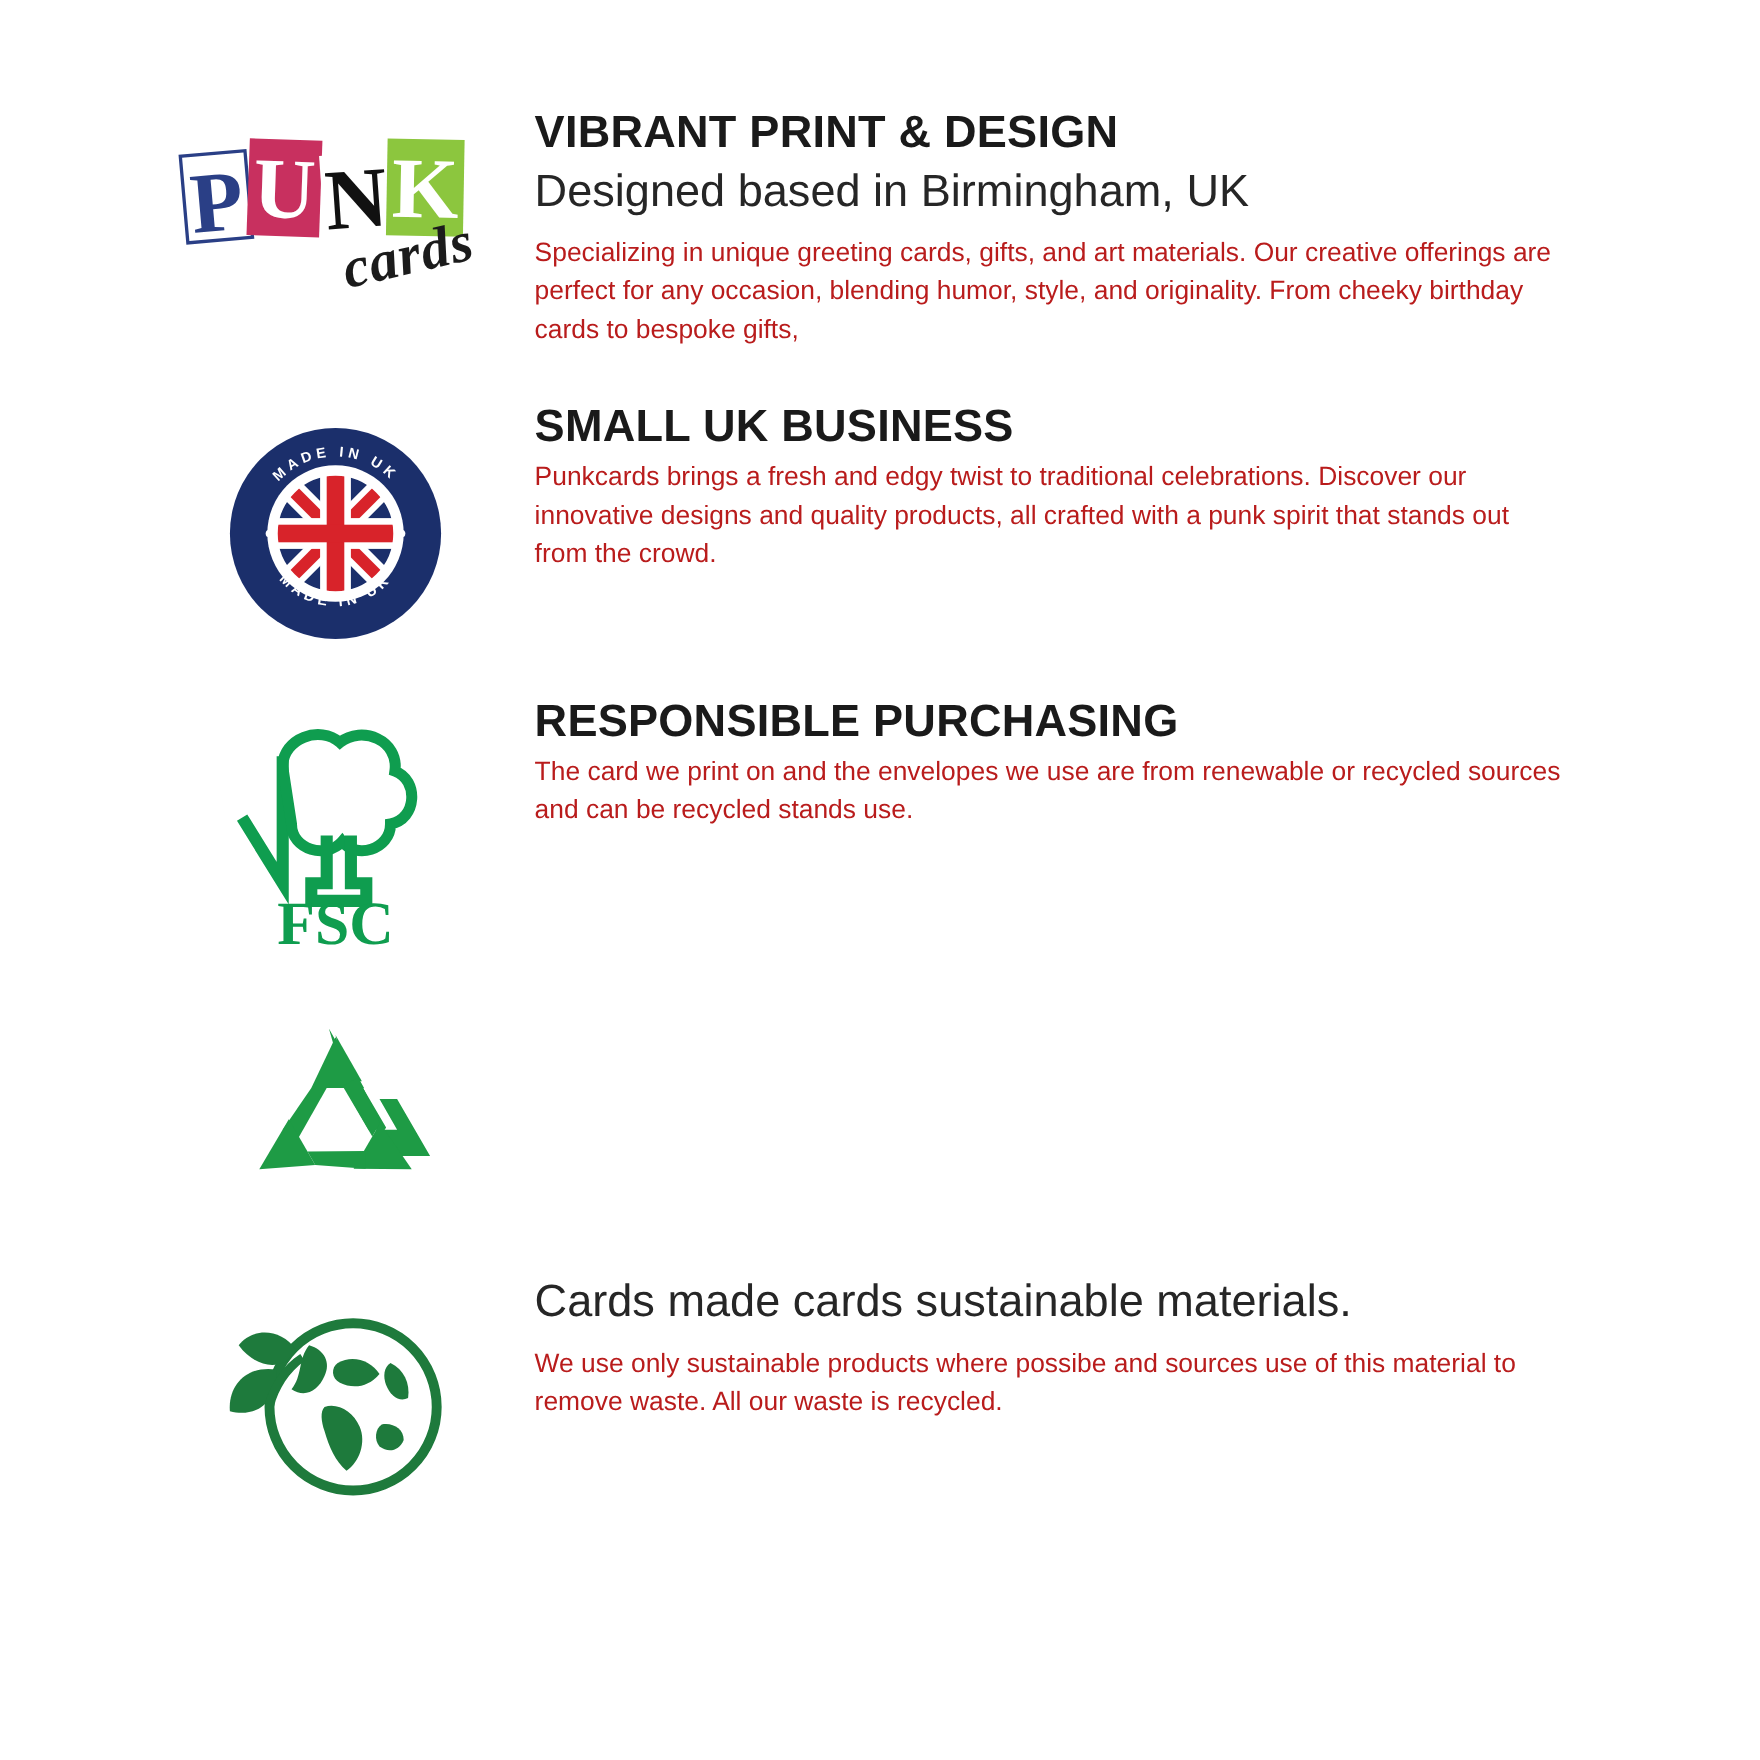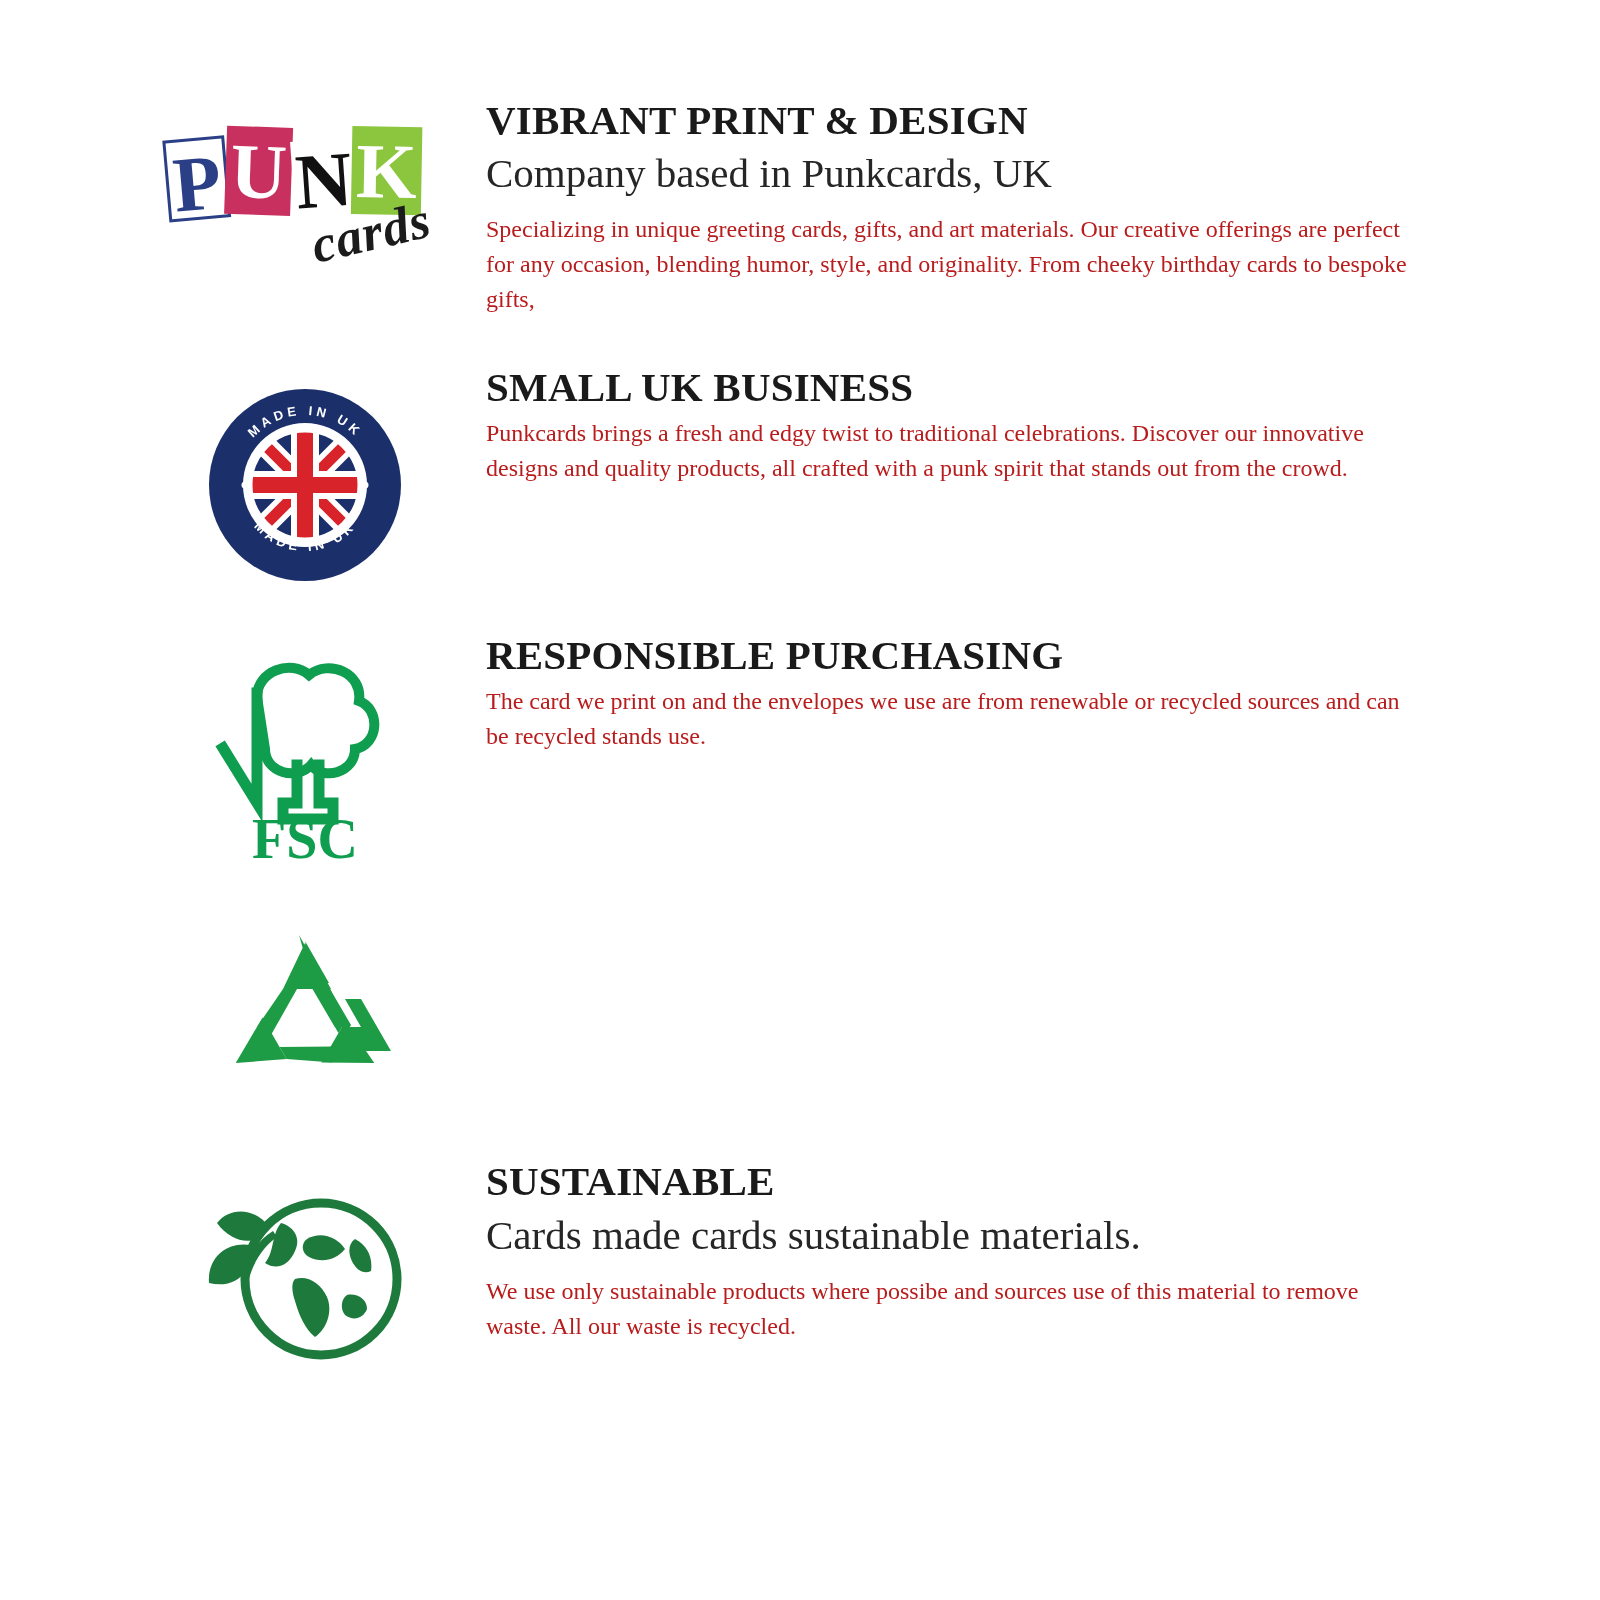--- a/index.html
+++ b/index.html
@@ -32,21 +32,20 @@
     width: 350px;
     min-width: 350px;
     display: flex;
     align-items: flex-start;
     justify-content: center;
     padding-top: 22px;
   }
   .text-col {
     flex: 1;
     padding-left: 6px;
-    font-family: Liberation Serif, serif;
   }
 
   .f-title {
     font-size: 41px;
     font-weight: bold;
     letter-spacing: 0.2px;
     line-height: 1.18;
     margin: 0 0 4px 0;
     color: #1a1a1a;
   }
@@ -155,21 +154,21 @@
       <div class="punk-logo">
         <div class="punk-letter pl-p">P</div>
         <div class="punk-letter pl-u">U</div>
         <div class="punk-letter pl-n">N</div>
         <div class="punk-letter pl-k">K</div>
         <div class="punk-cards">cards</div>
       </div>
     </div>
     <div class="text-col">
       <h2 class="f-title">VIBRANT PRINT &amp; DESIGN</h2>
-      <p class="f-sub">Company based in Punkcards, UK</p>
+      <p class="f-sub">Designed based in Birmingham, UK</p>
       <p class="f-body">Specializing in unique greeting cards, gifts, and art materials. Our creative offerings are perfect for any occasion, blending humor, style, and originality. From cheeky birthday cards to bespoke gifts,</p>
     </div>
   </div>
 
   <div class="feature">
     <div class="icon-col">
       <svg class="icon-svg uk-badge" viewBox="0 0 200 200">
         <defs>
           <path id="arcTop" d="M 30 100 A 70 70 0 0 1 170 100" fill="none"></path>
           <path id="arcBot" d="M 34 100 A 66 66 0 0 0 166 100" fill="none"></path>
@@ -274,19 +273,18 @@
         </g>
 
         <g fill="#1e7a3c">
           <path d="M56 66 C30 62 12 80 14 104 C38 110 58 96 56 66 Z"></path>
           <path d="M74 48 C60 28 34 28 22 44 C38 66 64 68 74 48 Z"></path>
           <path d="M46 96 C52 78 62 62 78 52 L82 58 C68 68 58 84 54 100 Z"></path>
         </g>
       </svg>
     </div>
     <div class="text-col">
-      <h2 class="f-title">SUSTAINABLE</h2>
       <p class="f-sub">Cards made cards sustainable materials.</p>
       <p class="f-body">We use only sustainable products where possibe and sources use of this material to remove waste. All our waste is recycled.</p>
     </div>
   </div>
 
 </div>
 
 </body></html>

